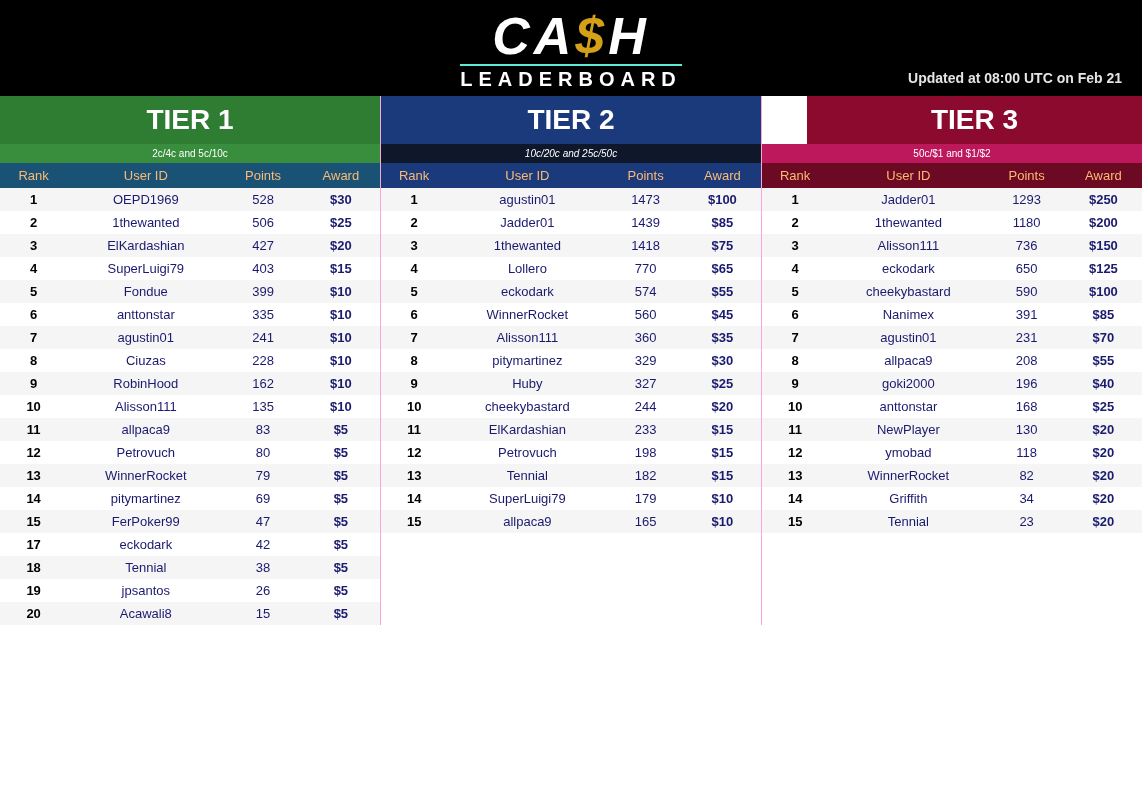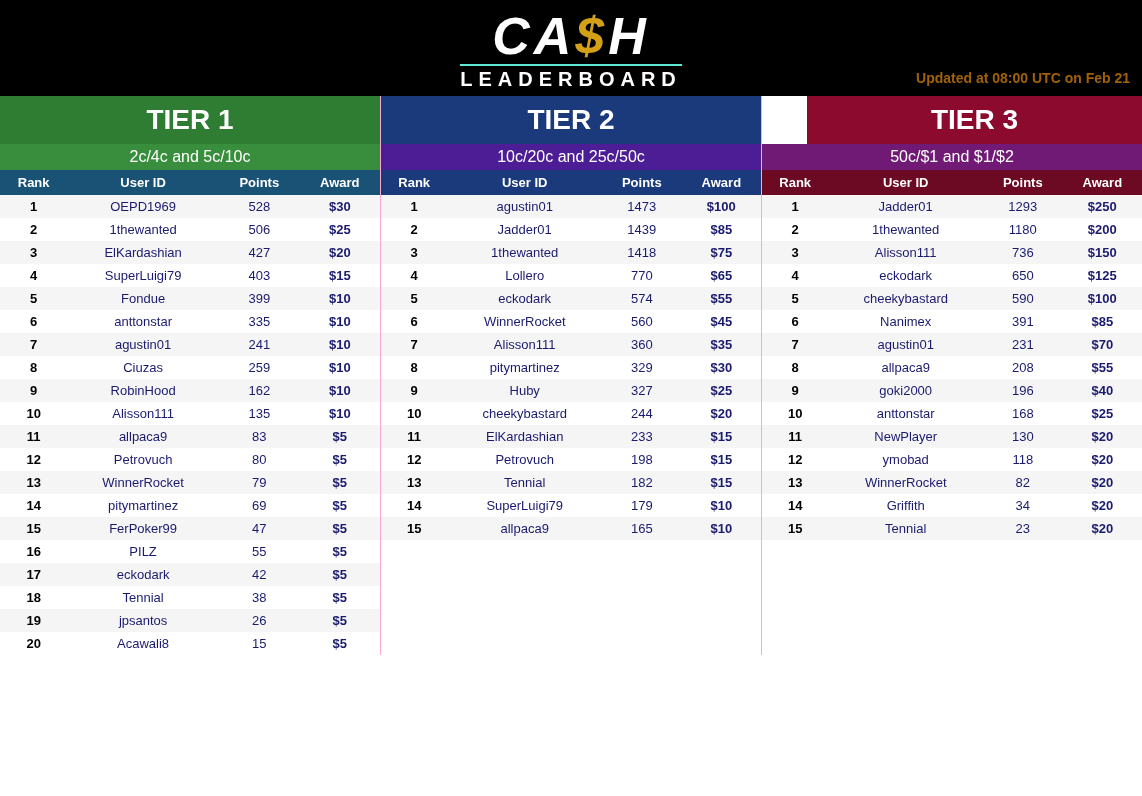--- a/index.html
+++ b/index.html
@@ -33,23 +33,23 @@
       font-weight: 700;
       color: #fff;
       letter-spacing: 6px;
       border-top: 2px solid #5eead4;
       display: inline-block;
       padding-top: 2px;
       margin-top: 2px;
     }
     .updated-text {
       position: absolute;
-      right: 12px;
+      right: 20px;
       bottom: 10px;
-      color: #a16207;
+      color: #e5e5e5;
       font-size: 14px;
       font-weight: bold;
     }
 
     
     .content {
       display: flex;
       width: 100%;
     }
 
@@ -64,50 +64,50 @@
 
     .tier-header {
       text-align: center;
       font-size: 28px;
       font-weight: 900;
       color: #fff;
       padding: 8px 0;
     }
     .tier-sub {
       text-align: center;
-      font-size: 16px;
+      font-size: 10px;
       color: #fff;
       padding: 4px 0;
     }
 
     .tier1-header { background: #2e7d32; }
     .tier1-sub { background: #388e3c; }
     .tier2-header { background: #1a3a7c; }
-    .tier2-sub { background: #4c1d95; }
+    .tier2-sub { background: #0f172a; font-style: italic; }
     .tier3-header { background: #8b0a2e; margin-left: 45px; }
-    .tier3-sub { background: #701a75; }
+    .tier3-sub { background: #be185d; }
 
     
     table {
       width: 100%;
       border-collapse: collapse;
       font-size: 13px;
     }
     thead tr {
       background: #1a3a7c;
       color: #fff;
     }
     .tier1-table thead tr { background: #1a5276; }
     .tier2-table thead tr { background: #1a3a7c; }
     .tier3-table thead tr { background: #6b0a22; }
 
     thead th {
       padding: 5px 4px;
-      font-weight: bold;
-      color: #ffffff;
+      font-weight: normal;
+      color: #fdba74;
       text-align: center;
     }
     tbody tr {
       text-align: center;
     }
     tbody tr:nth-child(odd) { background: #f5f5f5; }
     tbody tr:nth-child(even) { background: #fff; }
     tbody td {
       padding: 4px 4px;
       color: #1a1a6e;
@@ -186,21 +186,21 @@
           </tr>
           <tr>
             <td>7</td>
             <td>agustin01</td>
             <td>241</td>
             <td>$10</td>
           </tr>
           <tr>
             <td>8</td>
             <td>Ciuzas</td>
-            <td>259</td>
+            <td>228</td>
             <td>$10</td>
           </tr>
           <tr>
             <td>9</td>
             <td>RobinHood</td>
             <td>162</td>
             <td>$10</td>
           </tr>
           <tr>
             <td>10</td>
@@ -229,26 +229,20 @@
           <tr>
             <td>14</td>
             <td>pitymartinez</td>
             <td>69</td>
             <td>$5</td>
           </tr>
           <tr>
             <td>15</td>
             <td>FerPoker99</td>
             <td>47</td>
-            <td>$5</td>
-          </tr>
-          <tr>
-            <td>16</td>
-            <td>PILZ</td>
-            <td>55</td>
             <td>$5</td>
           </tr>
           <tr>
             <td>17</td>
             <td>eckodark</td>
             <td>42</td>
             <td>$5</td>
           </tr>
           <tr>
             <td>18</td>

